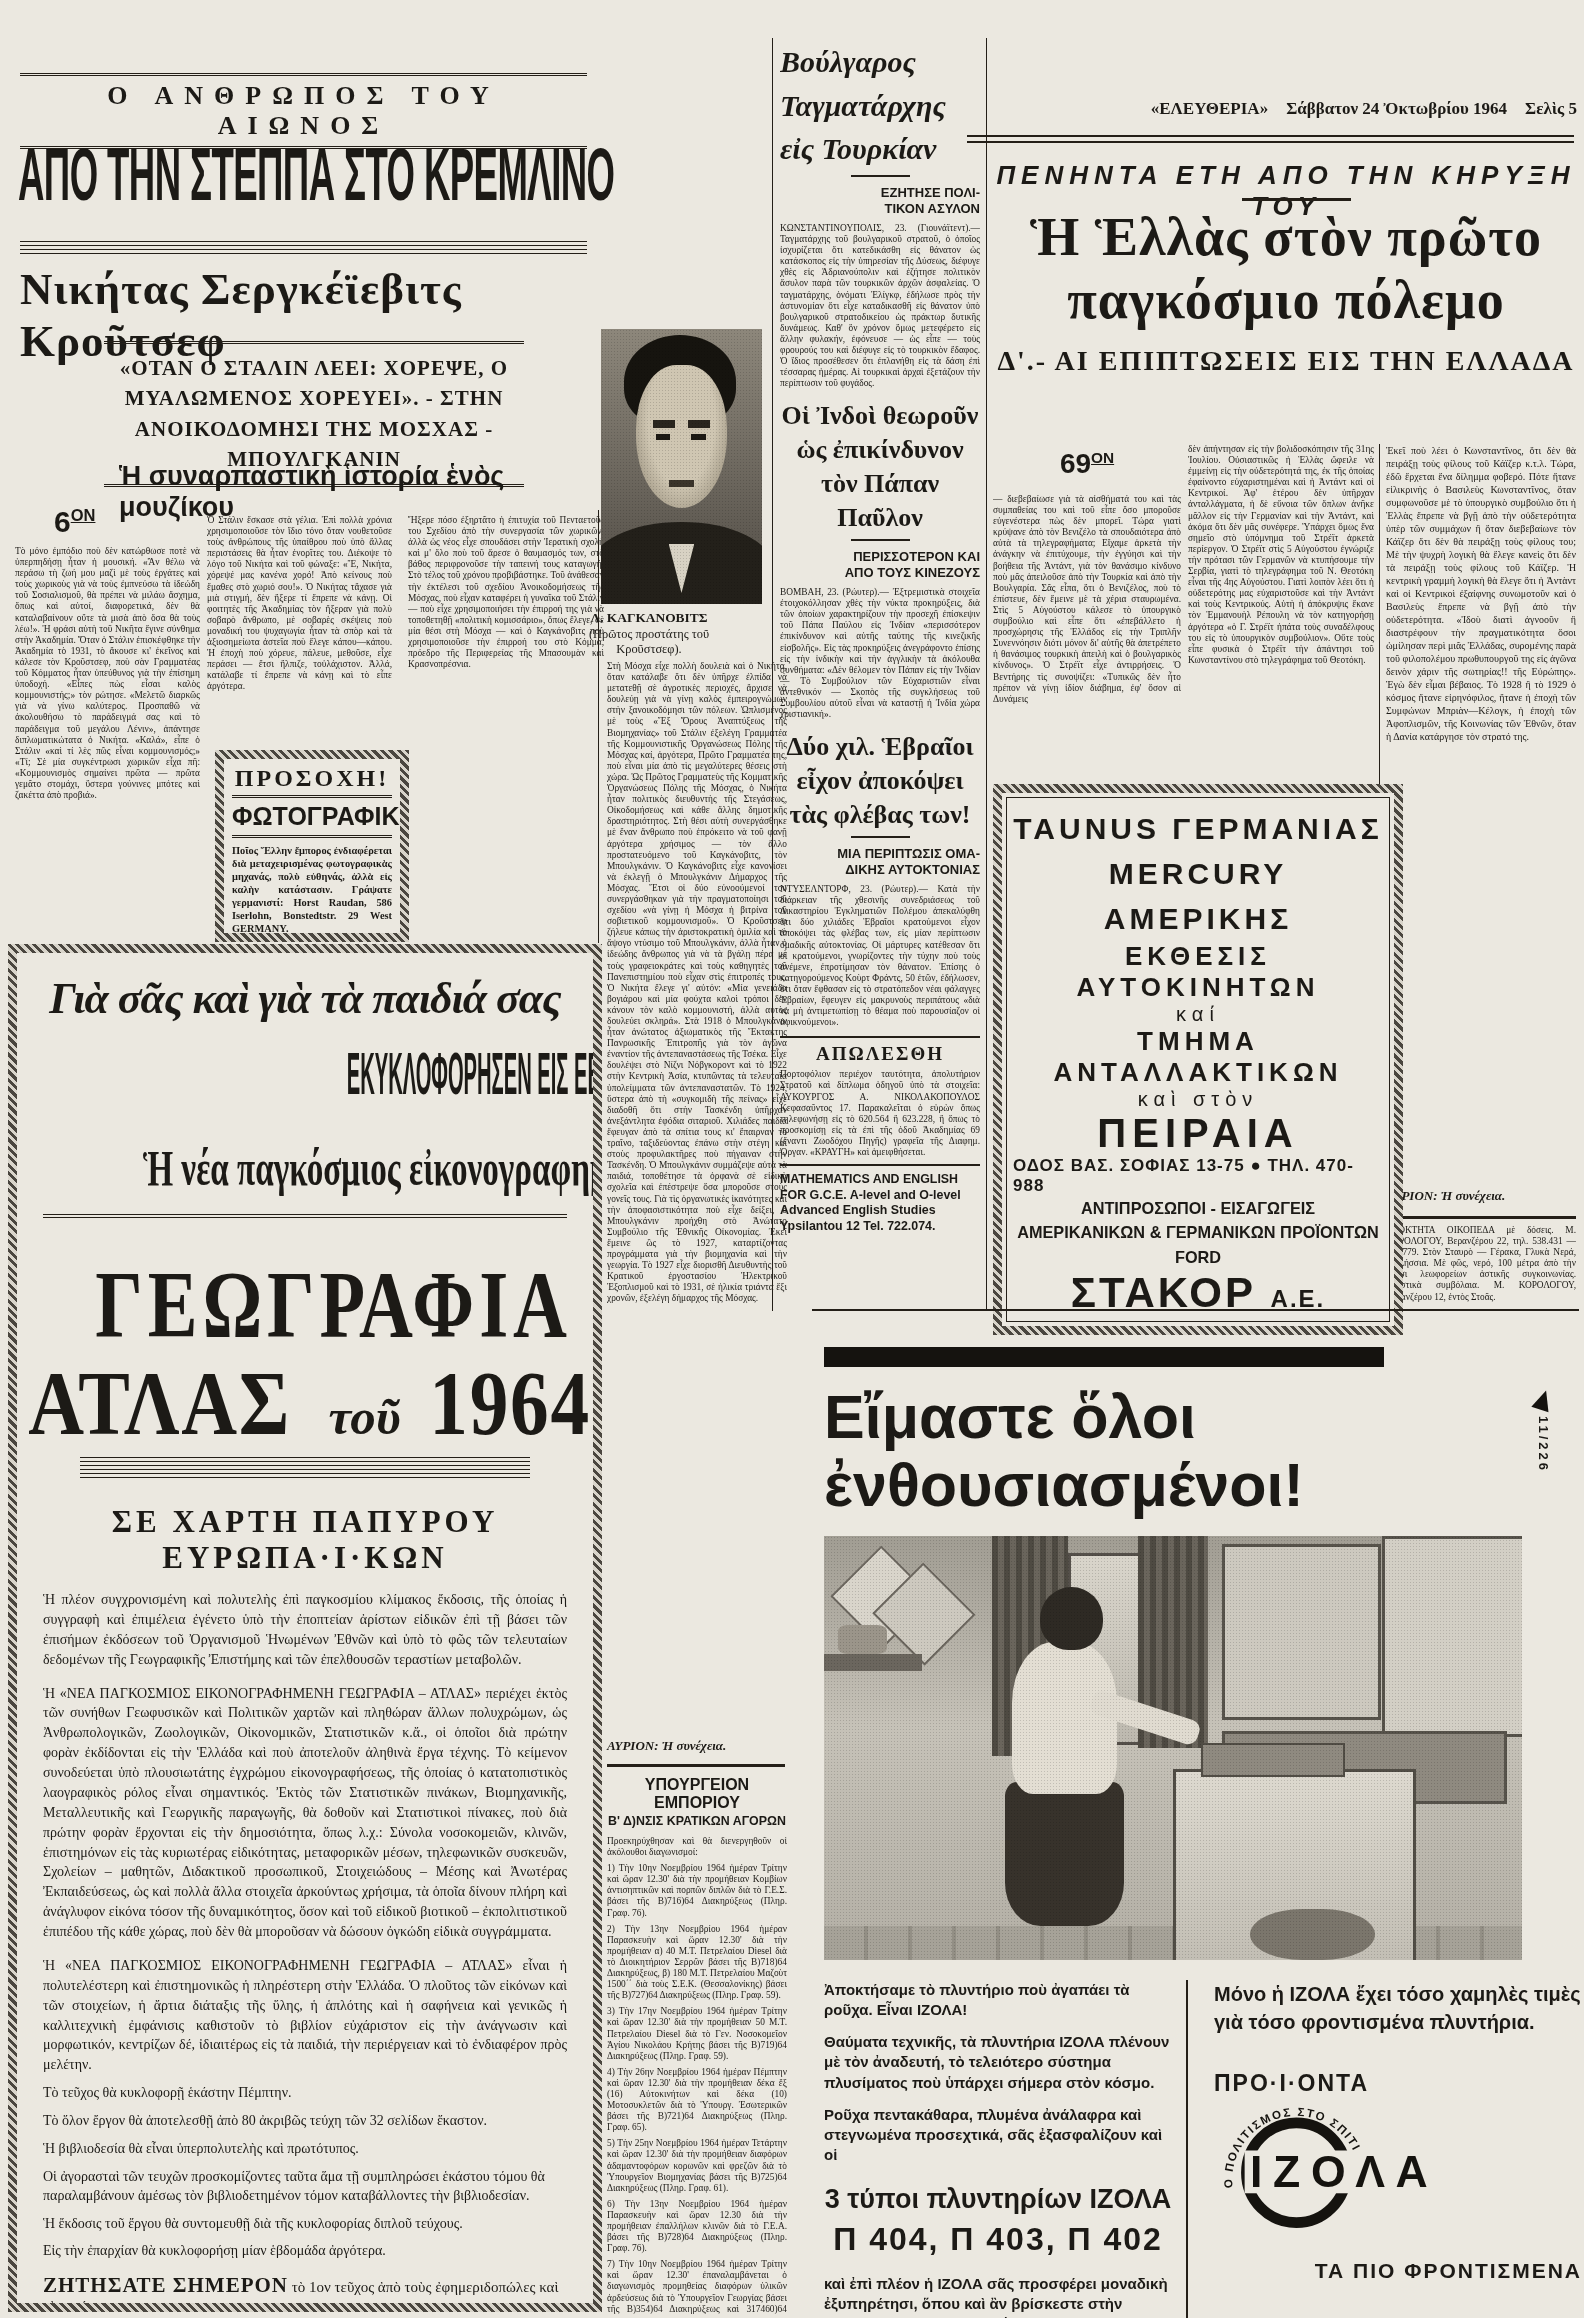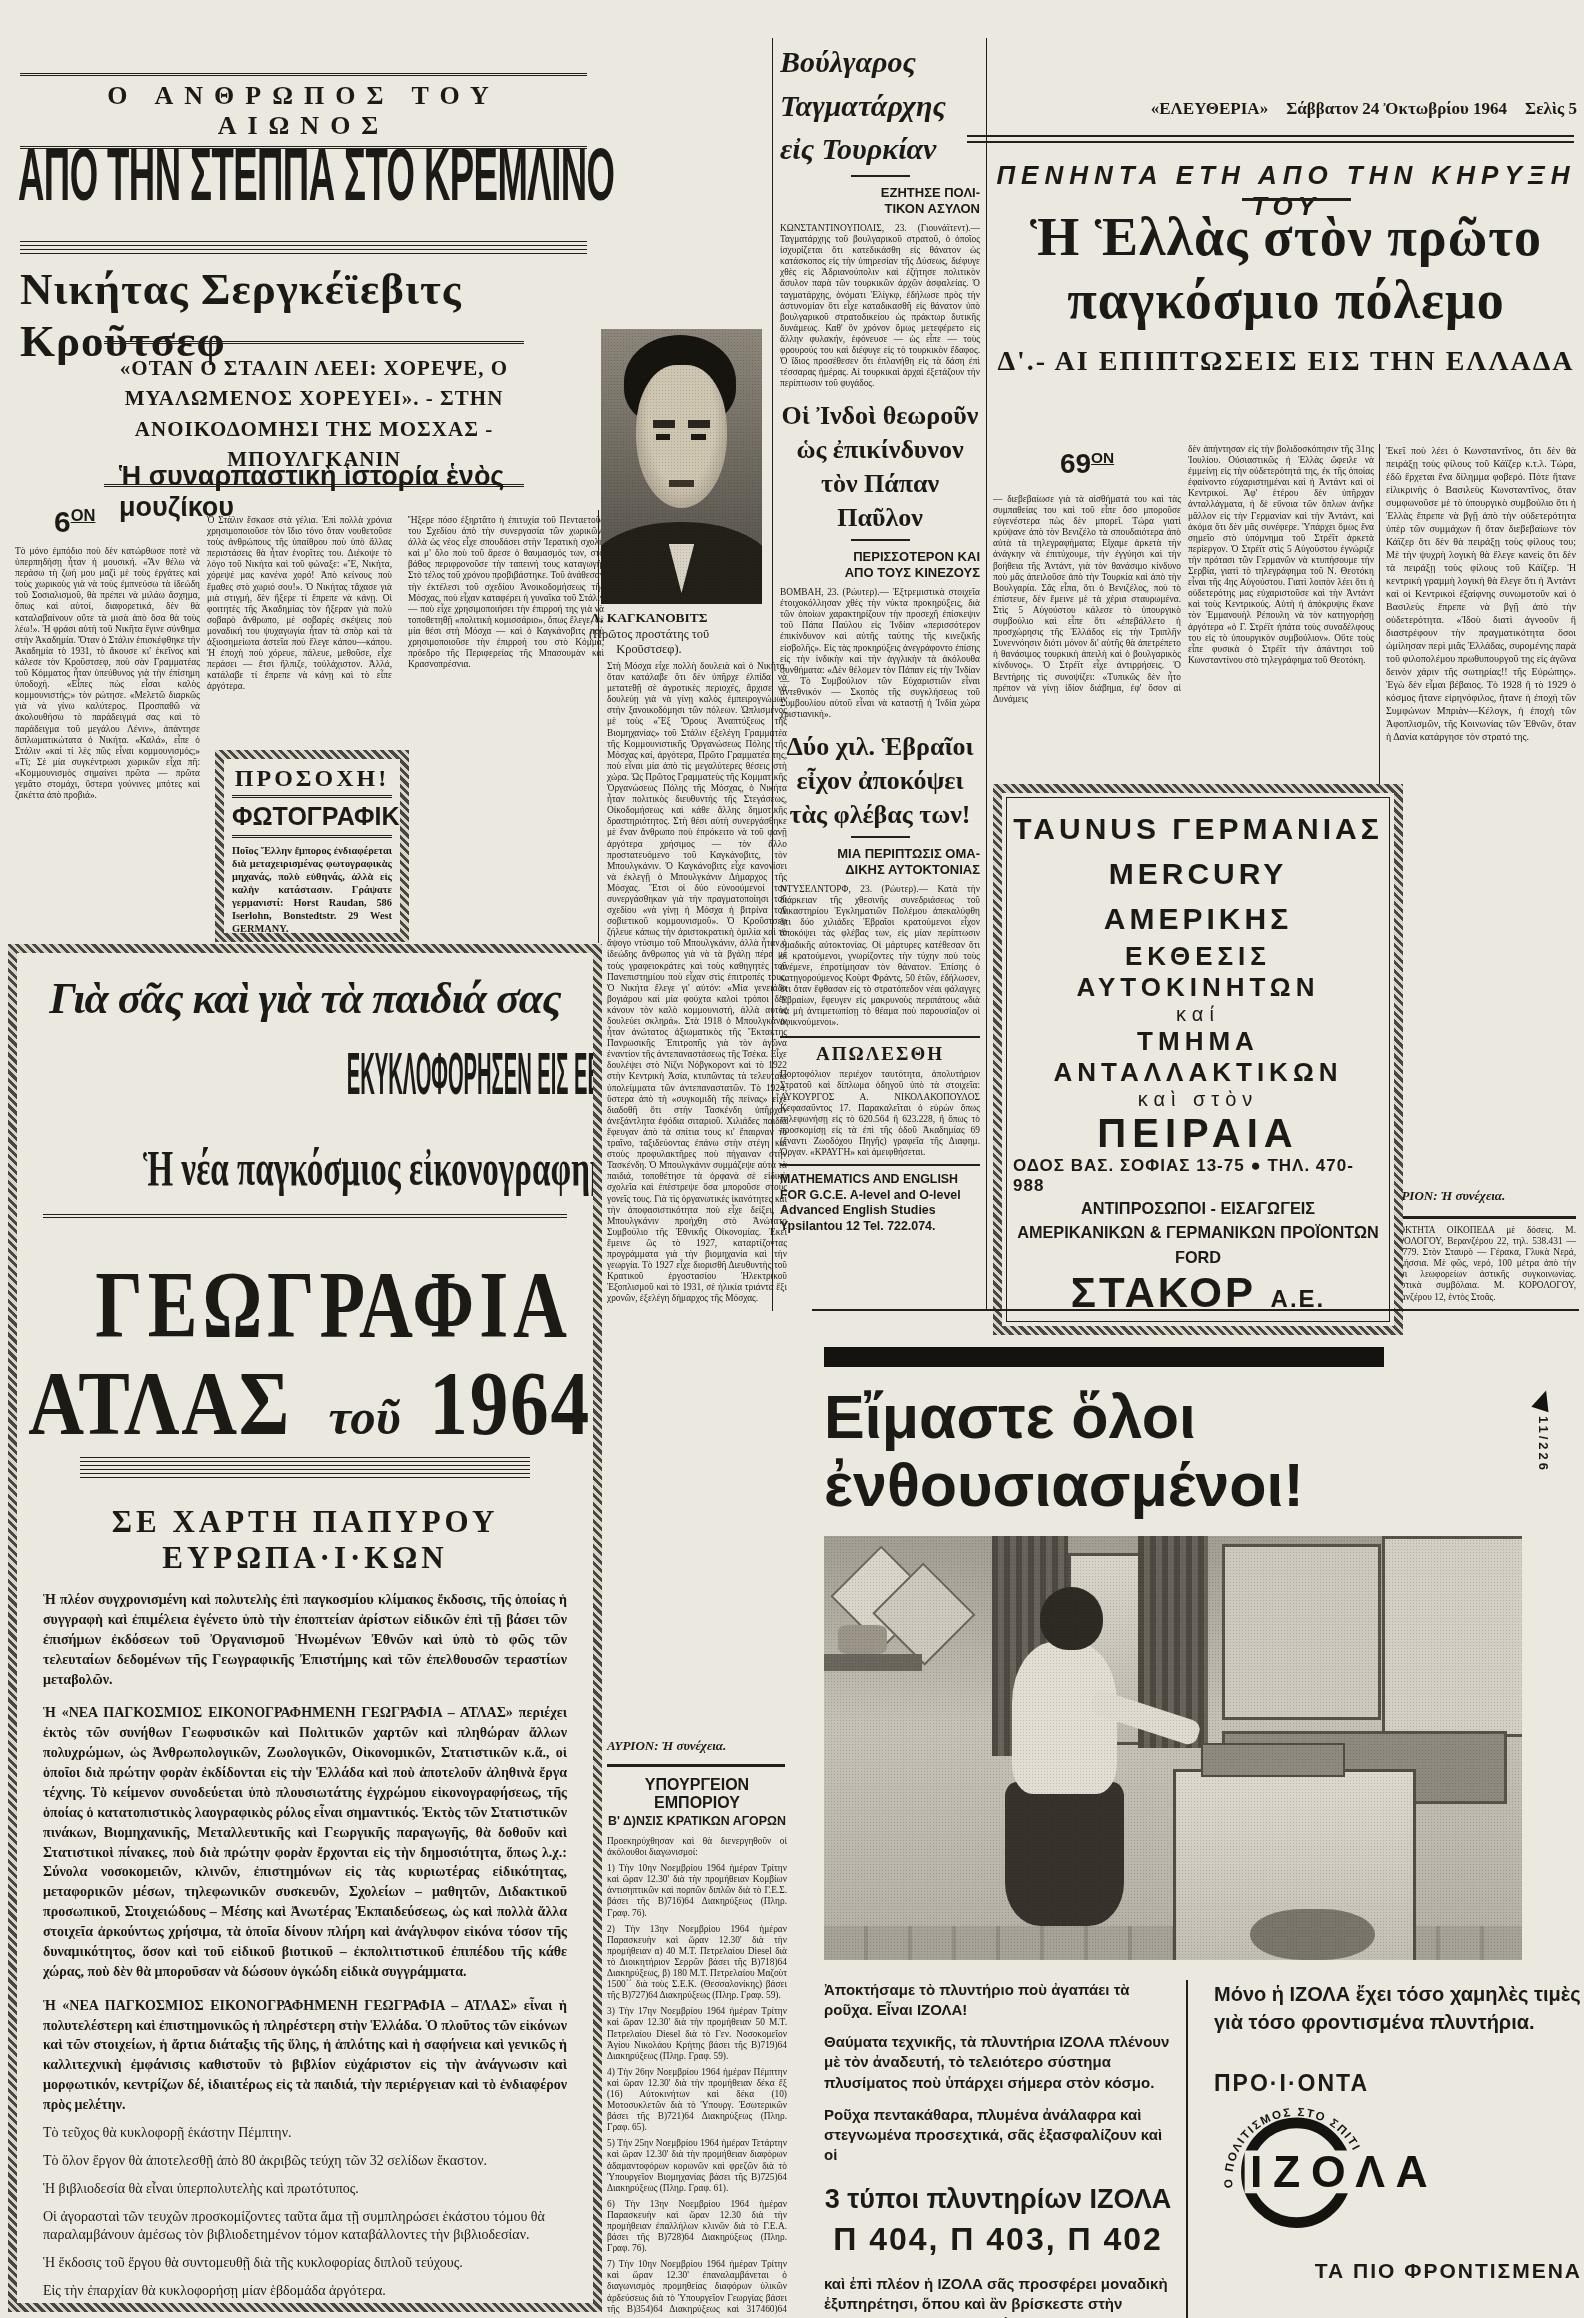--- a/index.html
+++ b/index.html
@@ -101,21 +101,21 @@
   #geo .ekline .condense{font-family:"Liberation Sans",sans-serif;font-weight:bold;font-size:42px;transform:scale(0.48,1.4);transform-origin:center;}
   #geo .newline{text-align:center;margin-top:30px;height:59px;border-bottom:4px double #241f18;padding-bottom:14px;}
   #geo .newline .condense{font-weight:bold;font-size:46px;transform:scale(0.72,1.12);transform-origin:center;}
   #geo .geoword{text-align:center;margin-top:34px;height:99px;}
   #geo .geoword .condense{font-weight:900;font-size:91px;letter-spacing:6px;transform:scale(0.82,1.05);transform-origin:center;}
   #geo .atlasline{display:flex;justify-content:center;align-items:baseline;gap:14px;margin-top:0;height:99px;}
   #geo .atlasline .big{font-weight:900;font-size:91px;letter-spacing:2px;display:inline-block;transform:scaleX(0.85);transform-origin:center;}
   #geo .atlasline .mid{font-weight:bold;font-size:51px;font-style:italic;}
   #geo .geowavy{width:86%;height:22px;margin:6px auto 0 auto;}
   #geo .papyr{text-align:center;font-weight:bold;font-size:31px;letter-spacing:4px;margin-top:26px;}
-  #geo p.gp{font-size:14px;line-height:1.42;text-align:justify;margin:14px 0 0 0;font-weight:bold;}
+  #geo p.gp{font-size:14px;line-height:1.42;text-align:justify;margin:14px 0 0 0;}
   #geo p.gb{font-size:14px;line-height:1.35;margin:9px 0 0 0;}
   #geo .call{font-size:15px;margin-top:12px;}
   #geo .call b{font-size:21px;letter-spacing:1px;}
   
   #izrule{left:812px;top:1309px;width:767px;height:2px;}
   #izola{left:824px;top:1323px;width:758px;height:996px;}
   #iz-bar{width:560px;height:20px;background:#15130f;margin-top:24px;}
   #iz-mark{position:absolute;right:30px;top:67px;display:flex;flex-direction:column;align-items:center;gap:6px;}
   #iz-mark .tri{width:0;height:0;border-left:9px solid transparent;border-right:9px solid transparent;
      border-bottom:20px solid #15130f;transform:rotate(18deg);}

